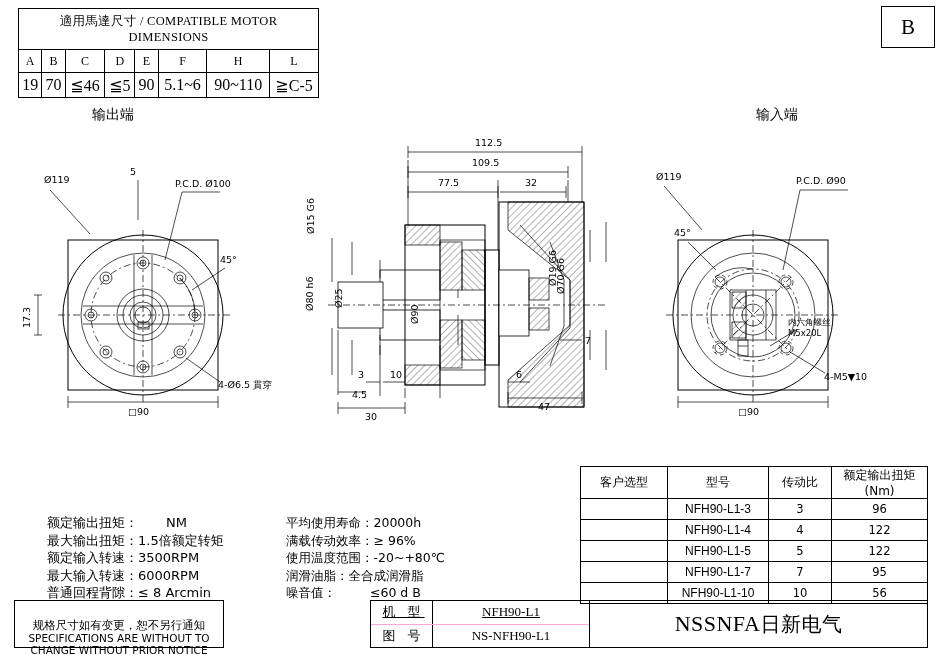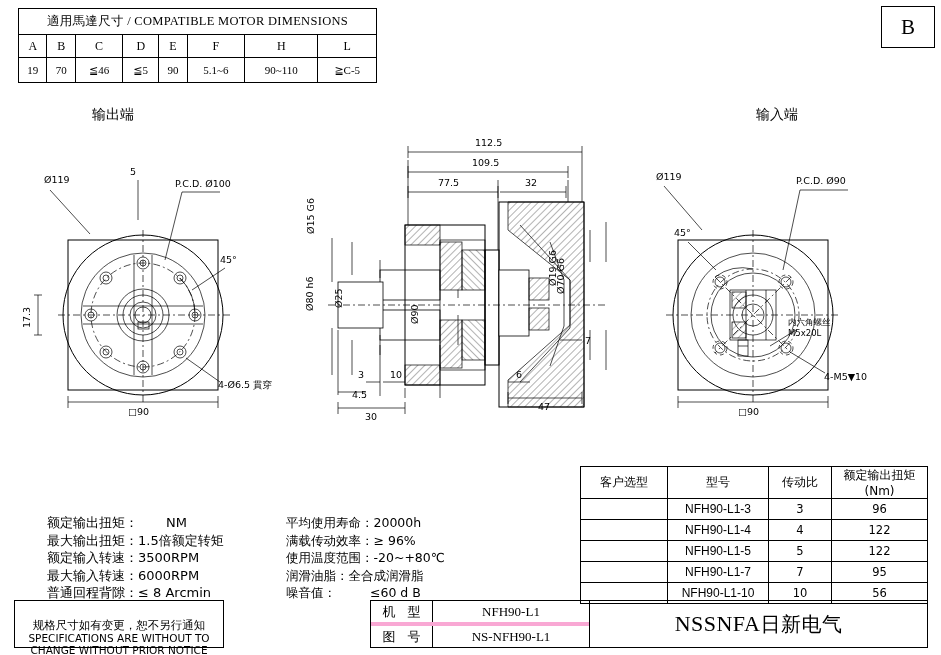--- a/index.html
+++ b/index.html
@@ -4,24 +4,24 @@
 <style>
   html,body{margin:0;padding:0;}
   body{width:941px;height:655px;background:#fff;font-family:"Liberation Serif",serif;color:#000;position:relative;overflow:hidden;}
   .sheet{position:absolute;left:0;top:0;width:941px;height:655px;}
 
   
   table{border-collapse:collapse;}
   td,th{border:1px solid #000;font-weight:normal;text-align:center;}
 
   
-  #motor-table{position:absolute;left:18px;top:8px;width:359px;font-size:12.5px;}
+  #motor-table{position:absolute;left:18px;top:8px;width:301px;font-size:12.5px;}
   #motor-table .hdr td{padding:4px 2px;font-size:12.5px;letter-spacing:.3px;}
   #motor-table .cols td{height:20px;font-size:12px;}
-  #motor-table .vals td{height:22px;font-size:11px;margin-left:27px;}
+  #motor-table .vals td{height:22px;font-size:16px;margin-left:27px;}
 
   
   #page-letter{position:absolute;right:6px;top:6px;width:52px;height:40px;border:1px solid #000;
     display:flex;align-items:center;justify-content:center;font-size:21px;font-family:"Liberation Serif",serif;}
 
   
   .cap{position:absolute;font-size:14px;font-family:"DejaVu Sans",sans-serif;}
   #cap-out{left:92px;top:106px;}
   #cap-in{left:756px;top:106px;}
 
@@ -57,21 +57,21 @@
   
   #notice{position:absolute;left:14px;top:600px;width:210px;height:48px;border:1px solid #000;
     font-family:"DejaVu Sans",sans-serif;font-size:10.5px;line-height:12.5px;text-align:center;padding-top:18px;box-sizing:border-box;}
   #notice .cn{font-size:11.5px;}
 
   
   #title-block{position:absolute;left:370px;top:600px;width:558px;height:48px;border:1px solid #000;box-sizing:border-box;}
   #title-block .tb-grid{display:flex;height:100%;}
   #title-block .tb-left{width:218px;border-right:1px solid #000;display:flex;flex-direction:column;}
   #title-block .tb-row{flex:1;display:flex;}
-  #title-block .tb-row.top{border-bottom:4px solid #f9a8d4;}
+  #title-block .tb-row.top{border-bottom:1px solid #f9a8d4;text-decoration:underline;}
   #title-block .tb-lab{width:62px;border-right:1px solid #000;display:flex;align-items:center;justify-content:center;
      font-family:"DejaVu Sans",sans-serif;font-size:13px;letter-spacing:4px;padding-left:4px;box-sizing:border-box;}
   #title-block .tb-val{flex:1;display:flex;align-items:center;justify-content:center;font-family:"Liberation Serif",serif;font-size:13px;}
   #title-block .tb-right{flex:1;display:flex;align-items:center;justify-content:center;}
   #brand{font-size:22px;font-family:"Liberation Serif",serif;letter-spacing:.5px;}
   #brand .cn{font-family:"DejaVu Sans",sans-serif;font-size:20px;}
 </style>
 </head>
 <body>
 

